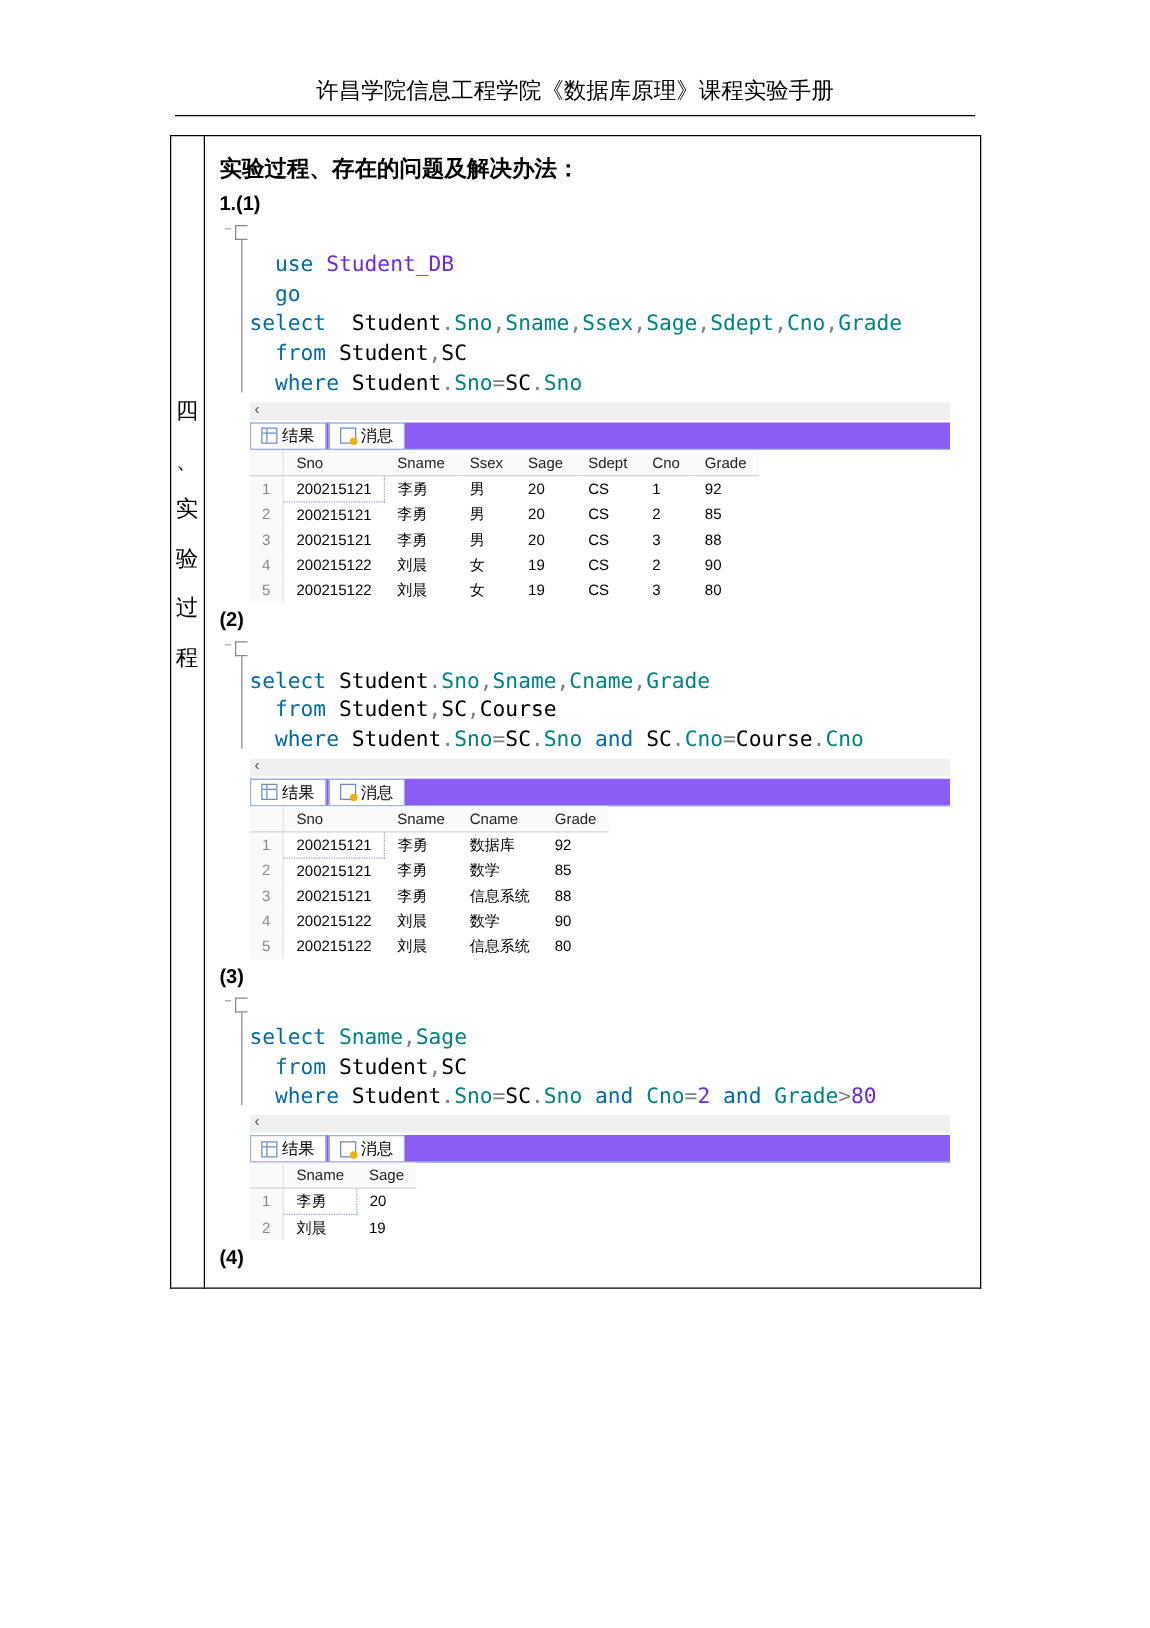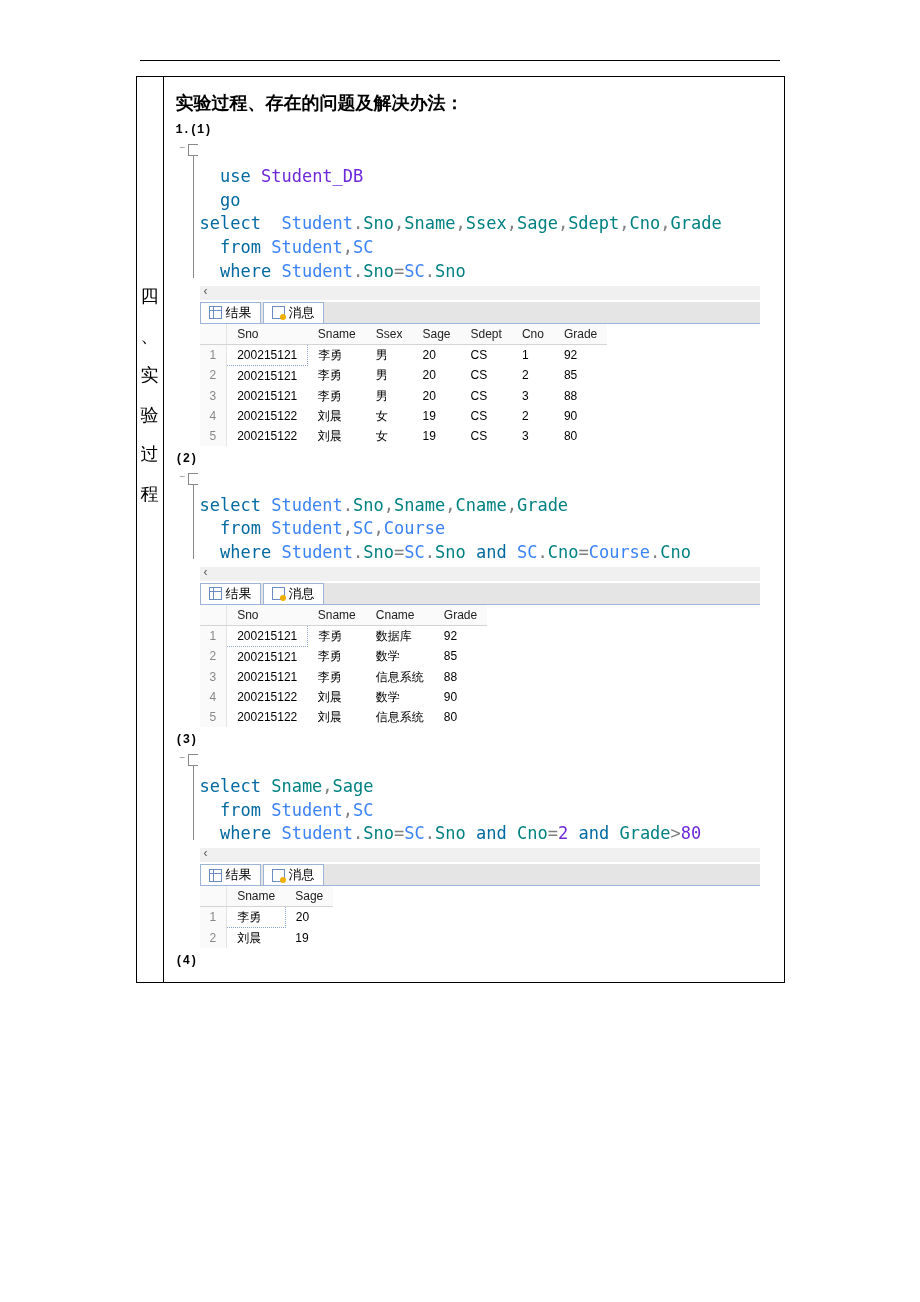--- a/index.html
+++ b/index.html
@@ -43,35 +43,35 @@
   .content-col {
     padding: 10px 24px 10px 12px;
   }
   .sec-title {
     font-family: "SimSun", serif;
     font-size: 18px;
     font-weight: bold;
     margin: 4px 0 8px 0;
   }
   .bold-num {
-    font-family: Liberation Mono, monospace;
-    font-size: 12px;
+    font-family: Liberation Sans, sans-serif;
+    font-size: 16px;
     font-weight: bold;
     margin: 6px 0 4px 0;
   }
   .sql-block {
     font-family: Consolas, monospace;
     font-size: 17px;
     white-space: pre;
     line-height: 1.4;
     margin: 2px 0 2px 24px;
     position: relative;
   }
   .sql-kw  { color: #0369a1; }
-  .sql-sys { color: #3b82f6; }
+  .sql-sys { color: #000000; }
   .sql-col { color: #008080; }
   .sql-txt { color: #6d28d9; }
   .sql-gray{ color: #808080; }
   .bracket {
     position: absolute;
     left: -12px;
     top: 3px;
     width: 10px;
     height: 12px;
     border: 1px solid #888;
@@ -106,21 +106,21 @@
     left: 4px; top: -2px;
     font-size: 12px;
     color: #555;
     font-family: sans-serif;
   }
   .tab-bar {
     margin: 2px 0 0 24px;
     display: flex;
     align-items: center;
     border-bottom: 1px solid #9cb4d8;
-    background: #e5e5e5;
+    background: #8b5cf6;
     font-family: "Microsoft YaHei", sans-serif;
     font-size: 13px;
     height: 22px;
     width: 560px;
   }
   .tab {
     display: flex;
     align-items: center;
     padding: 2px 8px;
     border: 1px solid #9cb4d8;
@@ -193,20 +193,21 @@
     width: 20px;
   }
   .grid .firstcell {
     border: 1px dotted #8aa5d1;
   }
 </style>
 </head>
 <body>
 
 <div class="page">
+  <div class="page-header">许昌学院信息工程学院《数据库原理》课程实验手册</div>
   <div class="header-underline"></div>
 
   <table class="outer-table">
     <tbody>
         <tr>
       <td class="side-col">
         <span class="vchar">四</span>
         <span class="vchar">、</span>
         <span class="vchar">实</span>
         <span class="vchar">验</span>

